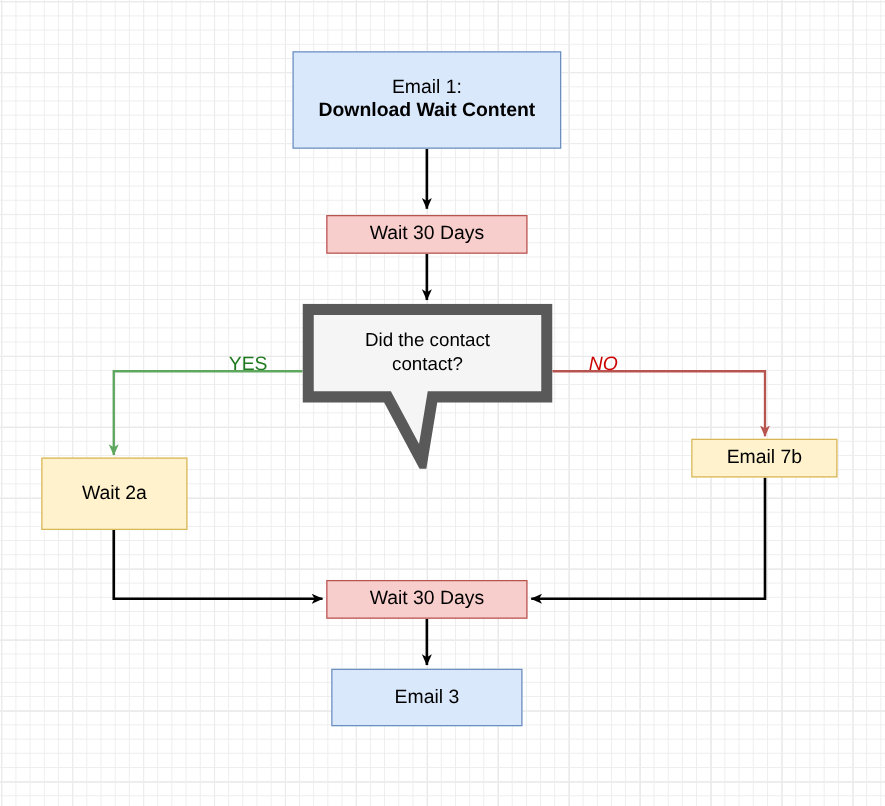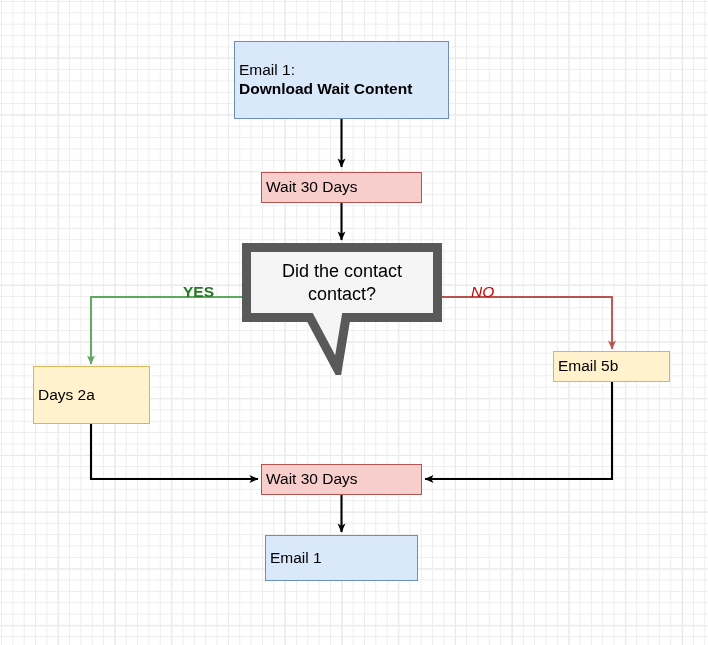--- a/index.html
+++ b/index.html
@@ -36,20 +36,21 @@
     width: 708px;
     height: 645px;
     pointer-events: none;
   }
   .node {
     position: absolute;
     box-sizing: border-box;
     display: flex;
     align-items: center;
     justify-content: center;
+    text-align: center;
     line-height: 1.22;
     color: #000000;
     font-size: 15.5px;
     border-width: 1.4px;
     border-style: solid;
   }
   .node .inner {
     width: 100%;
     padding: 0 4px;
     box-sizing: border-box;
@@ -85,36 +86,35 @@
   #decision-label {
     position: absolute;
     left: 12px;
     top: 9px;
     width: 176px;
     height: 61px;
     display: flex;
     align-items: center;
     justify-content: center;
     text-align: center;
-    font-size: 18px;
+    font-size: 15px;
     line-height: 1.25;
     color: #000000;
   }
   .edge-label {
     position: absolute;
     font-size: 15.5px;
     font-weight: normal;
     background: transparent;
     white-space: nowrap;
   }
   #label-yes {
     left: 183px;
     top: 283px;
     color: #1f7a1f;
-    font-weight: bold;
   }
   #label-no {
     left: 471px;
     top: 283px;
     color: #cc0000;
     font-style: italic;
   }
 </style>
 </head>
 <body>
@@ -177,28 +177,28 @@
         <span>contact?</span>
       </div>
     </div>
   </div>
 
   <div class="edge-label" id="label-yes">YES</div>
 
   <div class="edge-label" id="label-no">NO</div>
 
   <div class="node node-yellow" id="node-email-2a" style="left:33px; top:366px; width:117px; height:58px;">
-    <div class="inner">Days 2a</div>
+    <div class="inner">Wait 2a</div>
   </div>
 
   <div class="node node-yellow" id="node-email-2b" style="left:553px; top:351px; width:117px; height:31px;">
-    <div class="inner">Email 5b</div>
+    <div class="inner">Email 7b</div>
   </div>
 
   <div class="node node-pink" id="node-wait-2" style="left:261px; top:464px; width:161px; height:31px;">
     <div class="inner">Wait 30 Days</div>
   </div>
 
   <div class="node node-blue" id="node-email-3" style="left:265px; top:535px; width:153px; height:46px;">
-    <div class="inner">Email 1</div>
+    <div class="inner">Email 3</div>
   </div>
 
 </div>
 
 </body></html>

